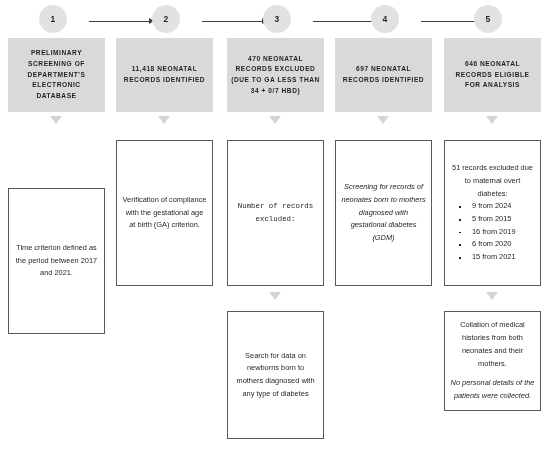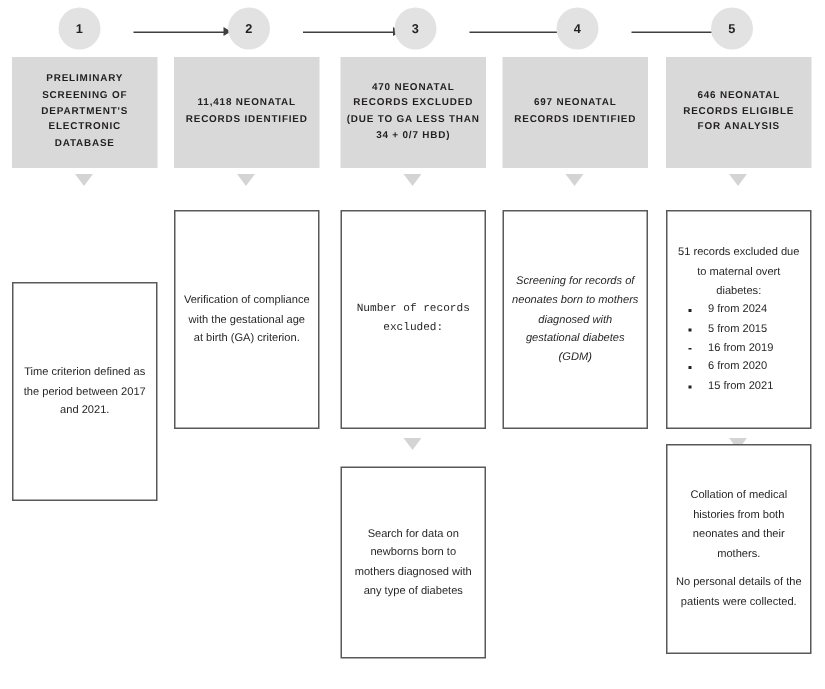--- a/index.html
+++ b/index.html
@@ -115,20 +115,21 @@
     width: 100%;
   }
   .detail-text {
     font-size: 7.4px;
     line-height: 1.72;
     text-align: center;
     color: #231f20;
   }
   .detail-text.spaced {
     margin-top: 7px;
+    font-style: italic;
   }
 
   ul.bullets {
     list-style: none;
     margin: 0;
     padding: 0 0 0 9px;
     text-align: left;
   }
   ul.bullets li {
     position: relative;
@@ -265,21 +266,21 @@
         <ul class="bullets">
           <li>9 from 2024</li>
           <li>5 from 2015</li>
           <li>16 from 2019</li>
           <li>6 from 2020</li>
           <li>15 from 2021</li>
         </ul>
       </div>
     </div>
     <div class="down-triangle" style="left:42px; top:292px;"></div>
-    <div class="detail-box" style="top:296px; height:140px;">
+    <div class="detail-box" style="top:311px; height:100px;">
       <div class="inner">
         <div class="detail-text">Collation of medical histories from both neonates and their mothers.</div>
         <div class="detail-text spaced">No personal details of the patients were collected.</div>
       </div>
     </div>
   </div>
 
 </div>
 
 </body></html>

